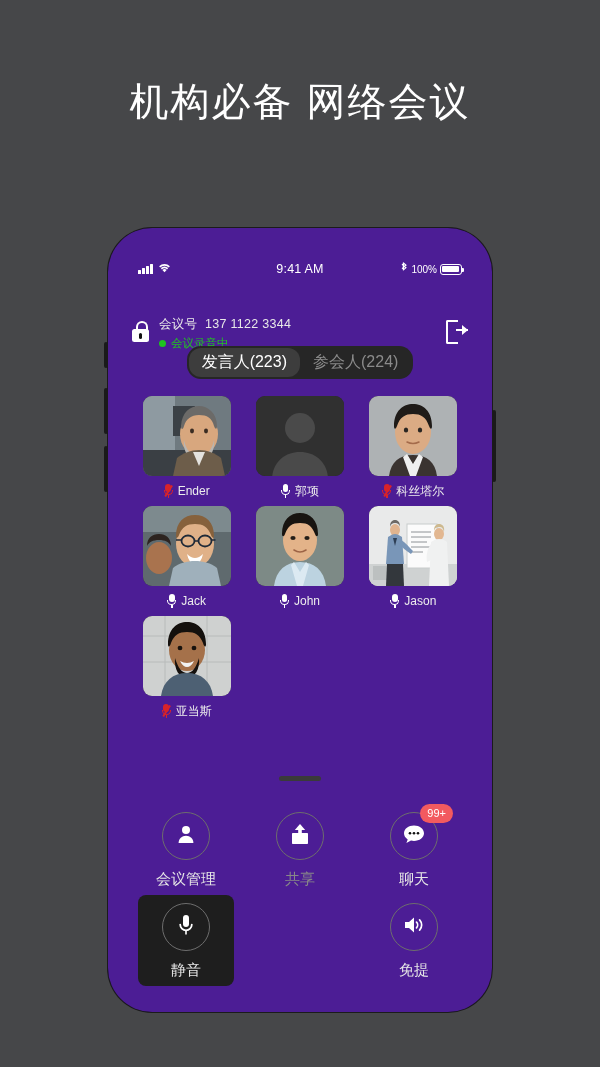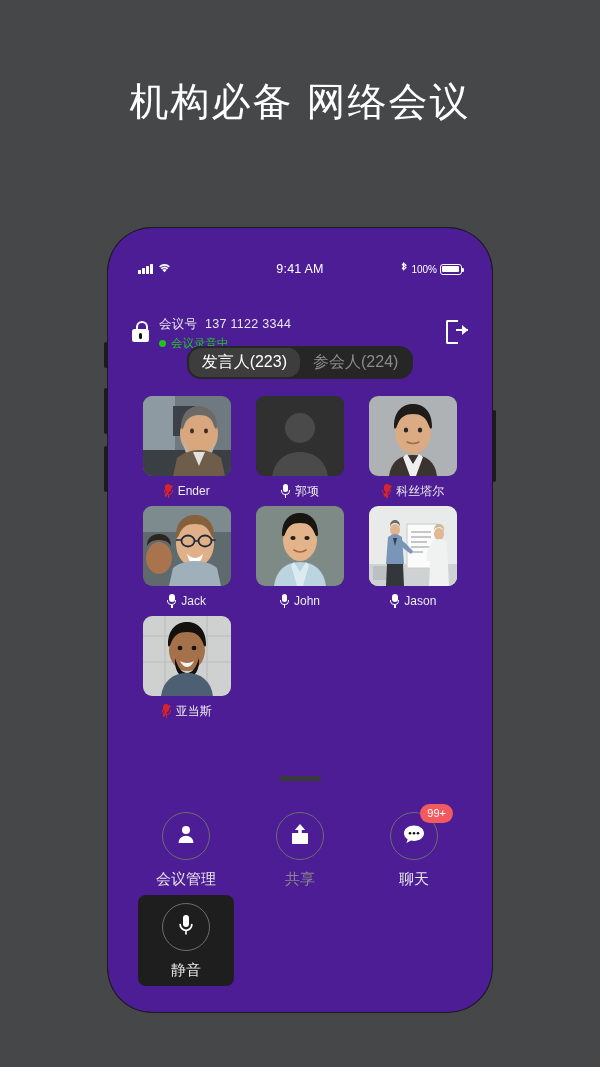--- a/index.html
+++ b/index.html
@@ -485,19 +485,31 @@
               <svg width="16" height="22" viewBox="0 0 16 22">
                   <rect x="5" y="1" width="6" height="12" rx="3" fill="#fff"></rect>
                   <path d="M2.2 10.6a5.8 5.8 0 0 0 11.6 0" stroke="#fff" stroke-width="1.8" fill="none" stroke-linecap="round"></path>
                   <rect x="7.2" y="16" width="1.6" height="4.5" fill="#fff"></rect>
                 </svg>
             </span>
           </div>
           <div class="ctrl-label">静音</div>
         </div>
 
+        <div class="ctrl">
+          <div class="ctrl-circle">
+            <span class="ic">
+              <svg width="22" height="20" viewBox="0 0 22 20">
+                  <path d="M2 7h4l5-4.5v15L6 13H2z" fill="#fff"></path>
+                  <path d="M13.5 7.2a4 4 0 0 1 0 5.6" stroke="#fff" stroke-width="1.7" fill="none" stroke-linecap="round"></path>
+                  <path d="M16.6 4.8a7.6 7.6 0 0 1 0 10.4" stroke="#fff" stroke-width="1.7" fill="none" stroke-linecap="round"></path>
+                </svg>
+            </span>
+          </div>
+          <div class="ctrl-label">免提</div>
+        </div>
 
 
       </div>
     </div>
 
   </div>
 </div>
 
 </body></html>

